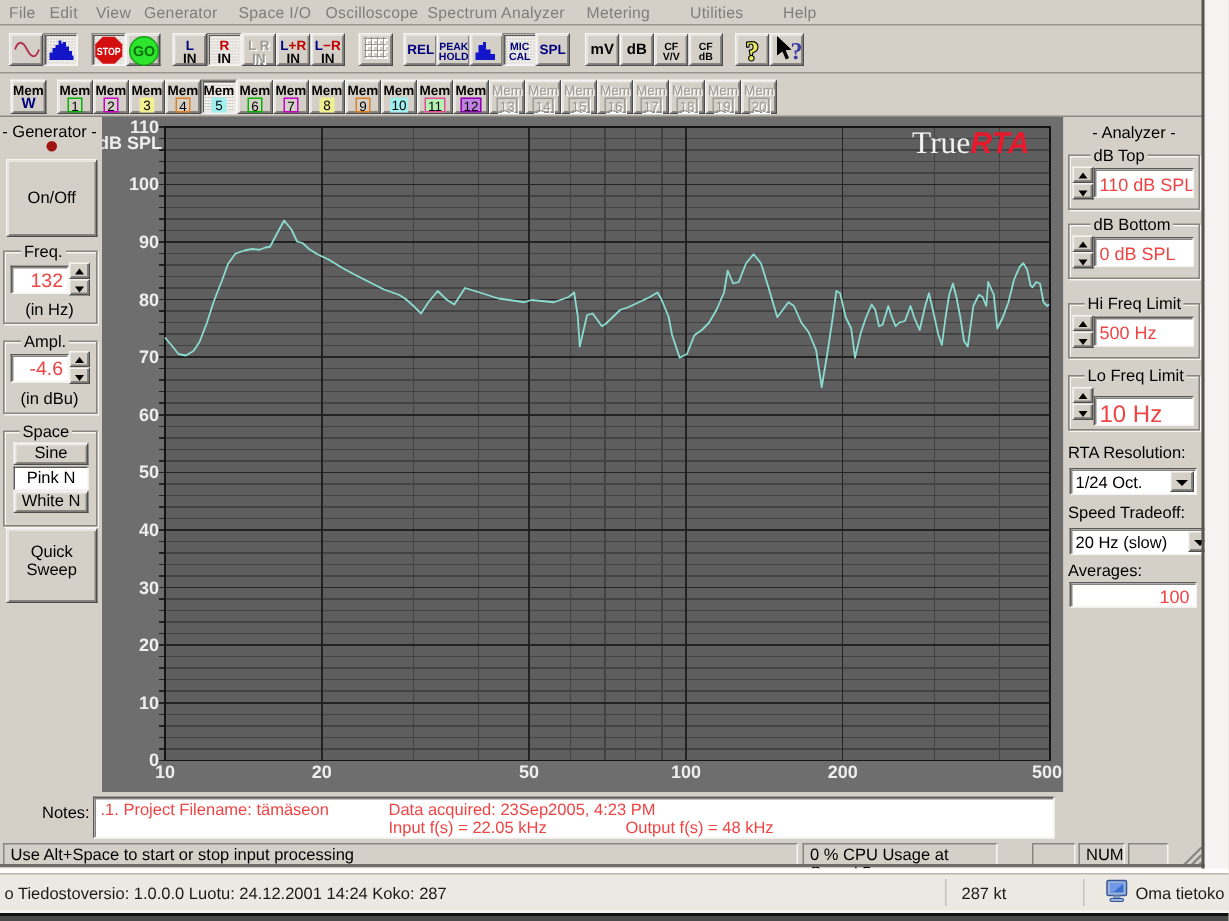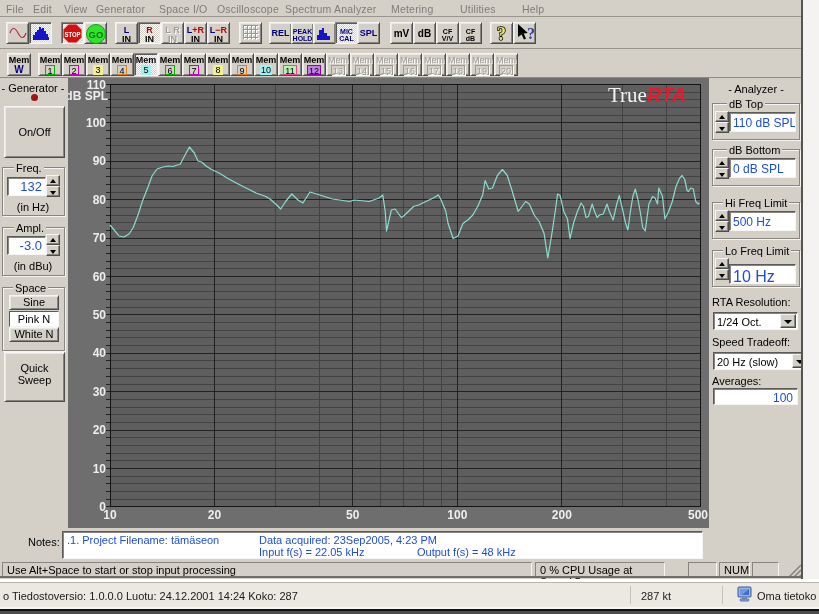--- a/index.html
+++ b/index.html
@@ -37,21 +37,21 @@
 .mbtn.dis{color:#9c9a94;text-shadow:1px 1px 0 #fff;}
 .mbtn.dis .bx{border:1px solid #9c9a94;box-shadow:1px 1px 0 #fff;color:#9c9a94;}
 
 #lpanel{position:absolute;left:0;top:78px;width:68px;height:450px;background:#d4d0c8;font-size:11px;}
 .gbox{position:absolute;border:1px solid #87857f;box-shadow:1px 1px 0 #f6f5f3, inset 1px 1px 0 #f6f5f3;}
 .glabel{position:absolute;background:#d4d0c8;font-size:11px;color:#000;padding:0 2px;}
 .btn3d{position:absolute;background:#d4d0c8;border:1px solid;border-color:#f6f5f3 #4d4d4d #4d4d4d #f6f5f3;
  box-shadow:inset 1px 1px 0 #e9e7e3, inset -1px -1px 0 #87857f;color:#000;text-align:center;}
 .btn3d.pressed{border-color:#5a5a58 #f6f5f3 #f6f5f3 #5a5a58;box-shadow:none;background:#fff;}
 .edit{position:absolute;background:#fff;white-space:nowrap;overflow:hidden;border:1px solid;border-color:#5a5a58 #f6f5f3 #f6f5f3 #5a5a58;
- box-shadow:inset 1px 1px 0 #87857f;color:#1d4ed8;}
+ box-shadow:inset 1px 1px 0 #87857f;color:#ef4444;}
 .spin{position:absolute;width:14px;}
 .spin .sb{position:relative;width:14px;height:11px;background:#d4d0c8;border:1px solid;
  border-color:#f6f5f3 #4d4d4d #4d4d4d #f6f5f3;box-shadow:inset -1px -1px 0 #87857f;}
 .arrup{position:absolute;left:3px;top:3px;width:0;height:0;border-left:3px solid transparent;border-right:3px solid transparent;border-bottom:4px solid #000;}
 .arrdn{position:absolute;left:3px;top:4px;width:0;height:0;border-left:3px solid transparent;border-right:3px solid transparent;border-top:4px solid #000;}
 
 #rpanel{position:absolute;left:709px;top:78px;width:94px;height:450px;background:#d4d0c8;font-size:11px;}
 .combo{position:absolute;background:#fff;white-space:nowrap;border:1px solid;border-color:#5a5a58 #f6f5f3 #f6f5f3 #5a5a58;box-shadow:inset 1px 1px 0 #87857f;}
 .combobtn{position:absolute;right:1px;top:1px;width:16px;bottom:1px;background:#d4d0c8;
  border:1px solid;border-color:#f6f5f3 #4d4d4d #4d4d4d #f6f5f3;box-shadow:inset -1px -1px 0 #87857f;}
@@ -162,21 +162,21 @@
       <div class="sb">
           <i class="arrup"></i>
         </div>
       <div class="sb">
           <i class="arrdn"></i>
         </div>
     </div>
     <div class="abs" style="left:0;top:123px;width:66px;text-align:center;">(in Hz)</div>
     <div class="gbox" style="left:2px;top:149px;width:63px;height:49px;"></div>
     <div class="glabel" style="left:14px;top:144px;">Ampl.</div>
-    <div class="edit" style="left:7px;top:158px;width:39px;height:19px;font-size:13px;text-align:right;padding:1px 3px 0 0;">-3.0</div>
+    <div class="edit" style="left:7px;top:158px;width:39px;height:19px;font-size:13px;text-align:right;padding:1px 3px 0 0;">-4.6</div>
     <div class="spin" style="left:46px;top:156px;">
       <div class="sb">
           <i class="arrup"></i>
         </div>
       <div class="sb">
           <i class="arrdn"></i>
         </div>
     </div>
     <div class="abs" style="left:0;top:182px;width:66px;text-align:center;">(in dBu)</div>
     <div class="gbox" style="left:2px;top:209px;width:63px;height:64px;"></div>

